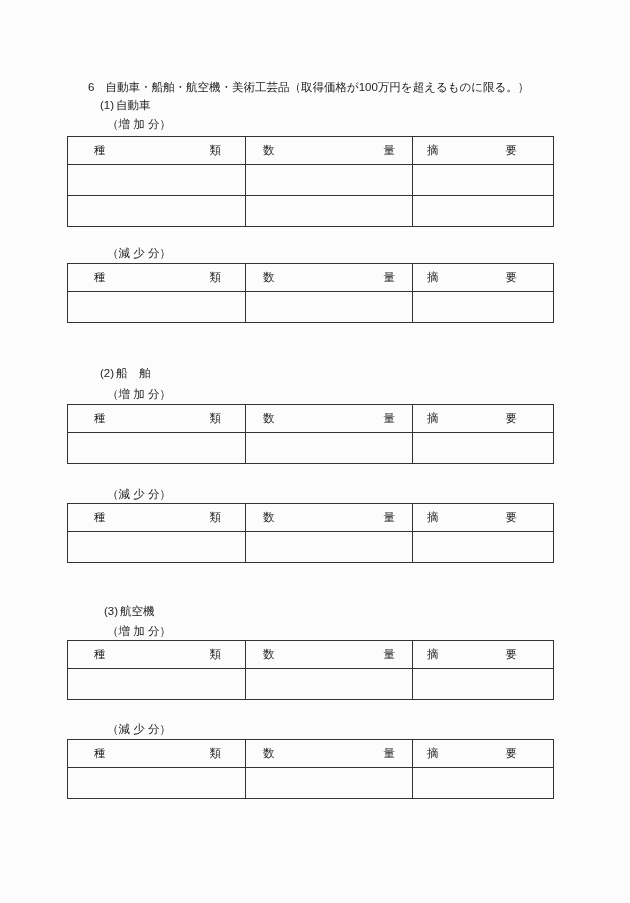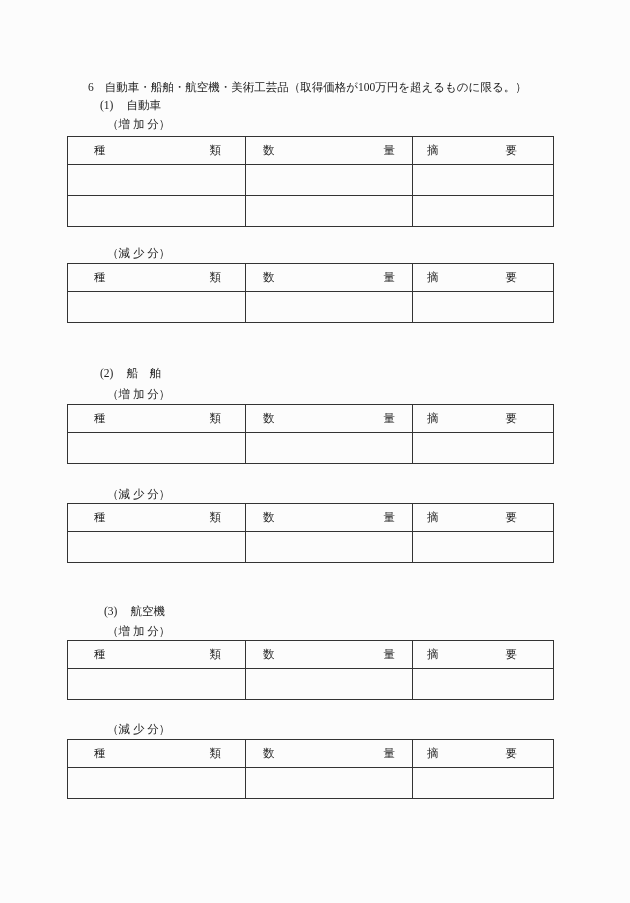--- a/index.html
+++ b/index.html
@@ -1,29 +1,29 @@
 <!DOCTYPE html>
 <html><head>
 <meta charset="utf-8">
 <style>
   html,body { margin:0; padding:0; background:#e8e8e8; }
   .page {
     position:relative;
     width:630px; height:903px;
     margin:0 auto;
     background:#fcfcfc;
-    font-family:Liberation Serif, serif;
+    font-family:Liberation Sans, sans-serif;
     color:#1c1c1c;
     font-size:11.5px;
     line-height:15px;
     overflow:hidden;
   }
   .abs { position:absolute; white-space:nowrap; }
   .heading-text { margin-left:11px; }
-  .title-text { margin-left:13px; }
+  .title-text { margin-left:2px; }
 
   table.grid {
     position:absolute;
     border-collapse:collapse;
     table-layout:fixed;
     width:486px;
   }
   table.grid th, table.grid td {
     border:1px solid #333;
     padding:0;

